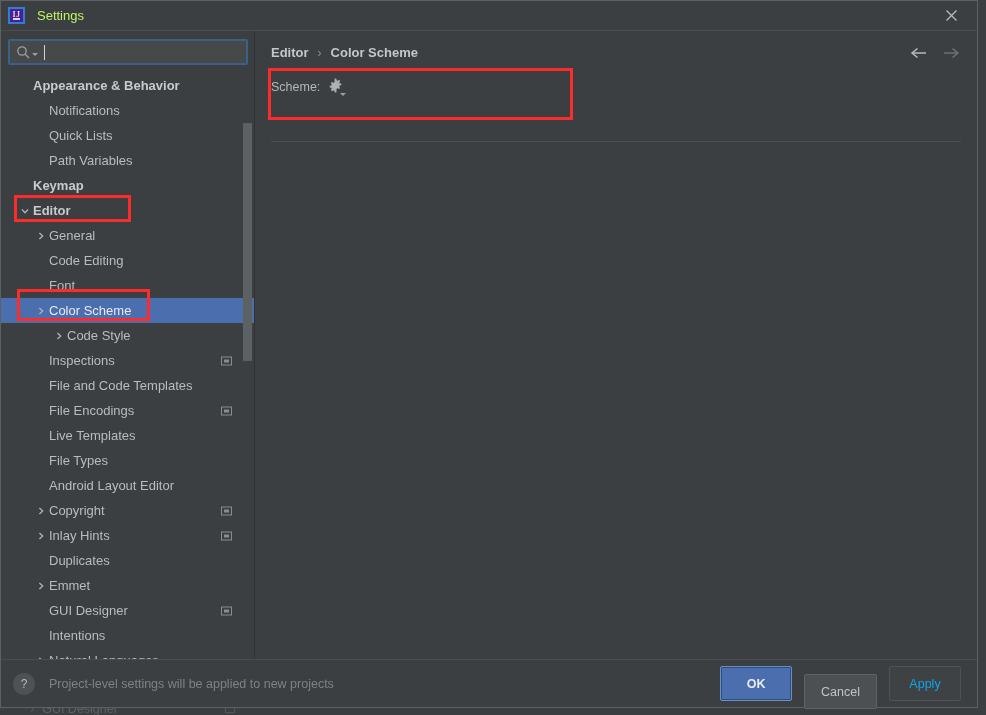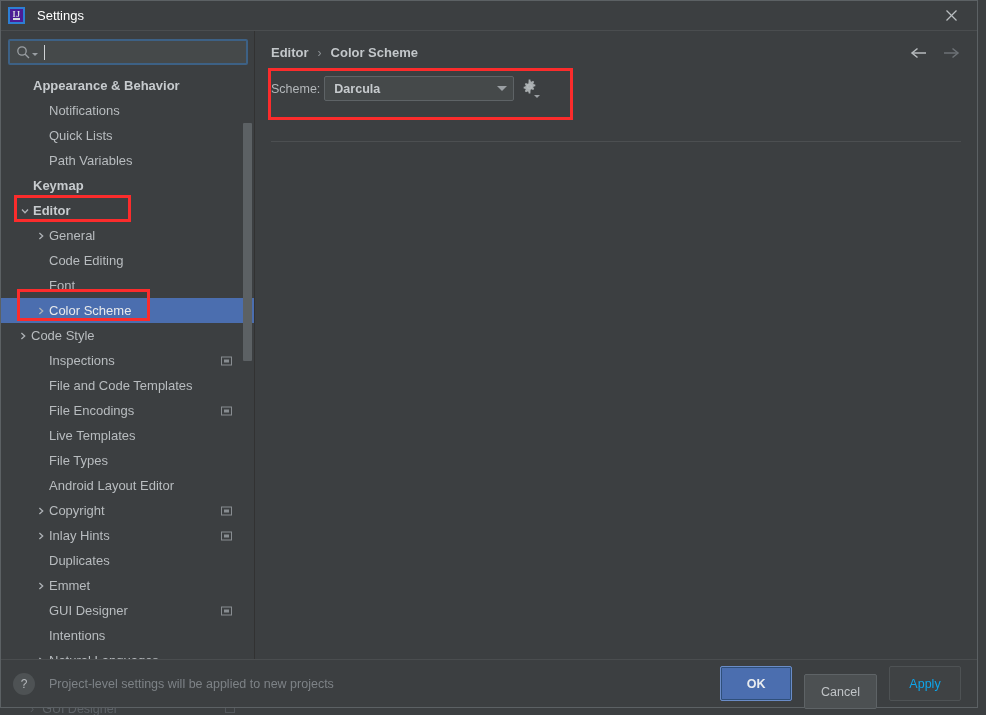--- a/index.html
+++ b/index.html
@@ -85,21 +85,21 @@
   }
   .ij-logo .ij-bar {
     position: absolute;
     bottom: 2px; left: 3px;
     width: 7px; height: 2px;
     background: #d8dde0;
   }
   .titlebar .title-text {
     margin-left: 12px;
     font-size: 13px;
-    color: #ffffff;
+    color: #bef264;
   }
   .win-close {
     position: absolute;
     right: 14px;
     top: 50%;
     transform: translateY(-50%);
     width: 24px; height: 24px;
     display: flex;
     align-items: center;
     justify-content: center;
@@ -486,21 +486,21 @@
               <span class="lbl">Font</span>
             </div>
             <div class="tree-row selected" style="padding-left: 34px;">
               <span class="chev">
                 <svg width="10" height="10" viewBox="0 0 10 10">
                   <polyline points="3.4,2 6.7,5 3.4,8" fill="none" stroke="#aeb2b6" stroke-width="1.3"></polyline>
                 </svg>
               </span>
               <span class="lbl">Color Scheme</span>
             </div>
-            <div class="tree-row" style="padding-left: 16px;">
+            <div class="tree-row" style="padding-left: 52px;">
               <span class="chev">
                 <svg width="10" height="10" viewBox="0 0 10 10">
                   <polyline points="3.4,2 6.7,5 3.4,8" fill="none" stroke="#aeb2b6" stroke-width="1.3"></polyline>
                 </svg>
               </span>
               <span class="lbl">Code Style</span>
             </div>
             <div class="tree-row" style="padding-left: 34px;">
               <span class="chev"></span>
               <span class="lbl">Inspections</span>
@@ -609,24 +609,20 @@
           <span class="arrow">
             <svg width="18" height="14" viewBox="0 0 18 14">
               <line x1="2" y1="7" x2="16" y2="7" stroke="#6d7276" stroke-width="1.5"></line>
               <polyline points="10.5,2.5 16,7 10.5,11.5" fill="none" stroke="#6d7276" stroke-width="1.5"></polyline>
             </svg>
           </span>
         </div>
 
         <div class="scheme-row">
           <span class="scheme-label">Scheme:</span>
-          <div class="combo">
-            <span class="combo-val">Darcula</span>
-            <span class="combo-caret"></span>
-          </div>
           <div class="gear-btn">
             <span>
               <svg width="15" height="15" viewBox="0 0 16 16">
                 <path fill="#b2b6b9" d="M8 5.2A2.8 2.8 0 1 0 8 10.8 2.8 2.8 0 0 0 8 5.2zm0 1.5a1.3 1.3 0 1 1 0 2.6 1.3 1.3 0 0 1 0-2.6z"></path>
                 <path fill="#b2b6b9" d="M7.1 0.6h1.8l0.25 1.7 1.2 0.5 1.4-1 1.27 1.27-1 1.4 0.5 1.2 1.7 0.25v1.8l-1.7 0.25-0.5 1.2 1 1.4-1.27 1.27-1.4-1-1.2 0.5L8.9 15.4H7.1l-0.25-1.7-1.2-0.5-1.4 1-1.27-1.27 1-1.4-0.5-1.2L1.78 10.1V8.3l1.7-0.25 0.5-1.2-1-1.4L4.25 4.18l1.4 1 1.2-0.5z" opacity="0.92"></path>
               </svg>
             </span>
             <span class="gear-caret"></span>
           </div>
         </div>

